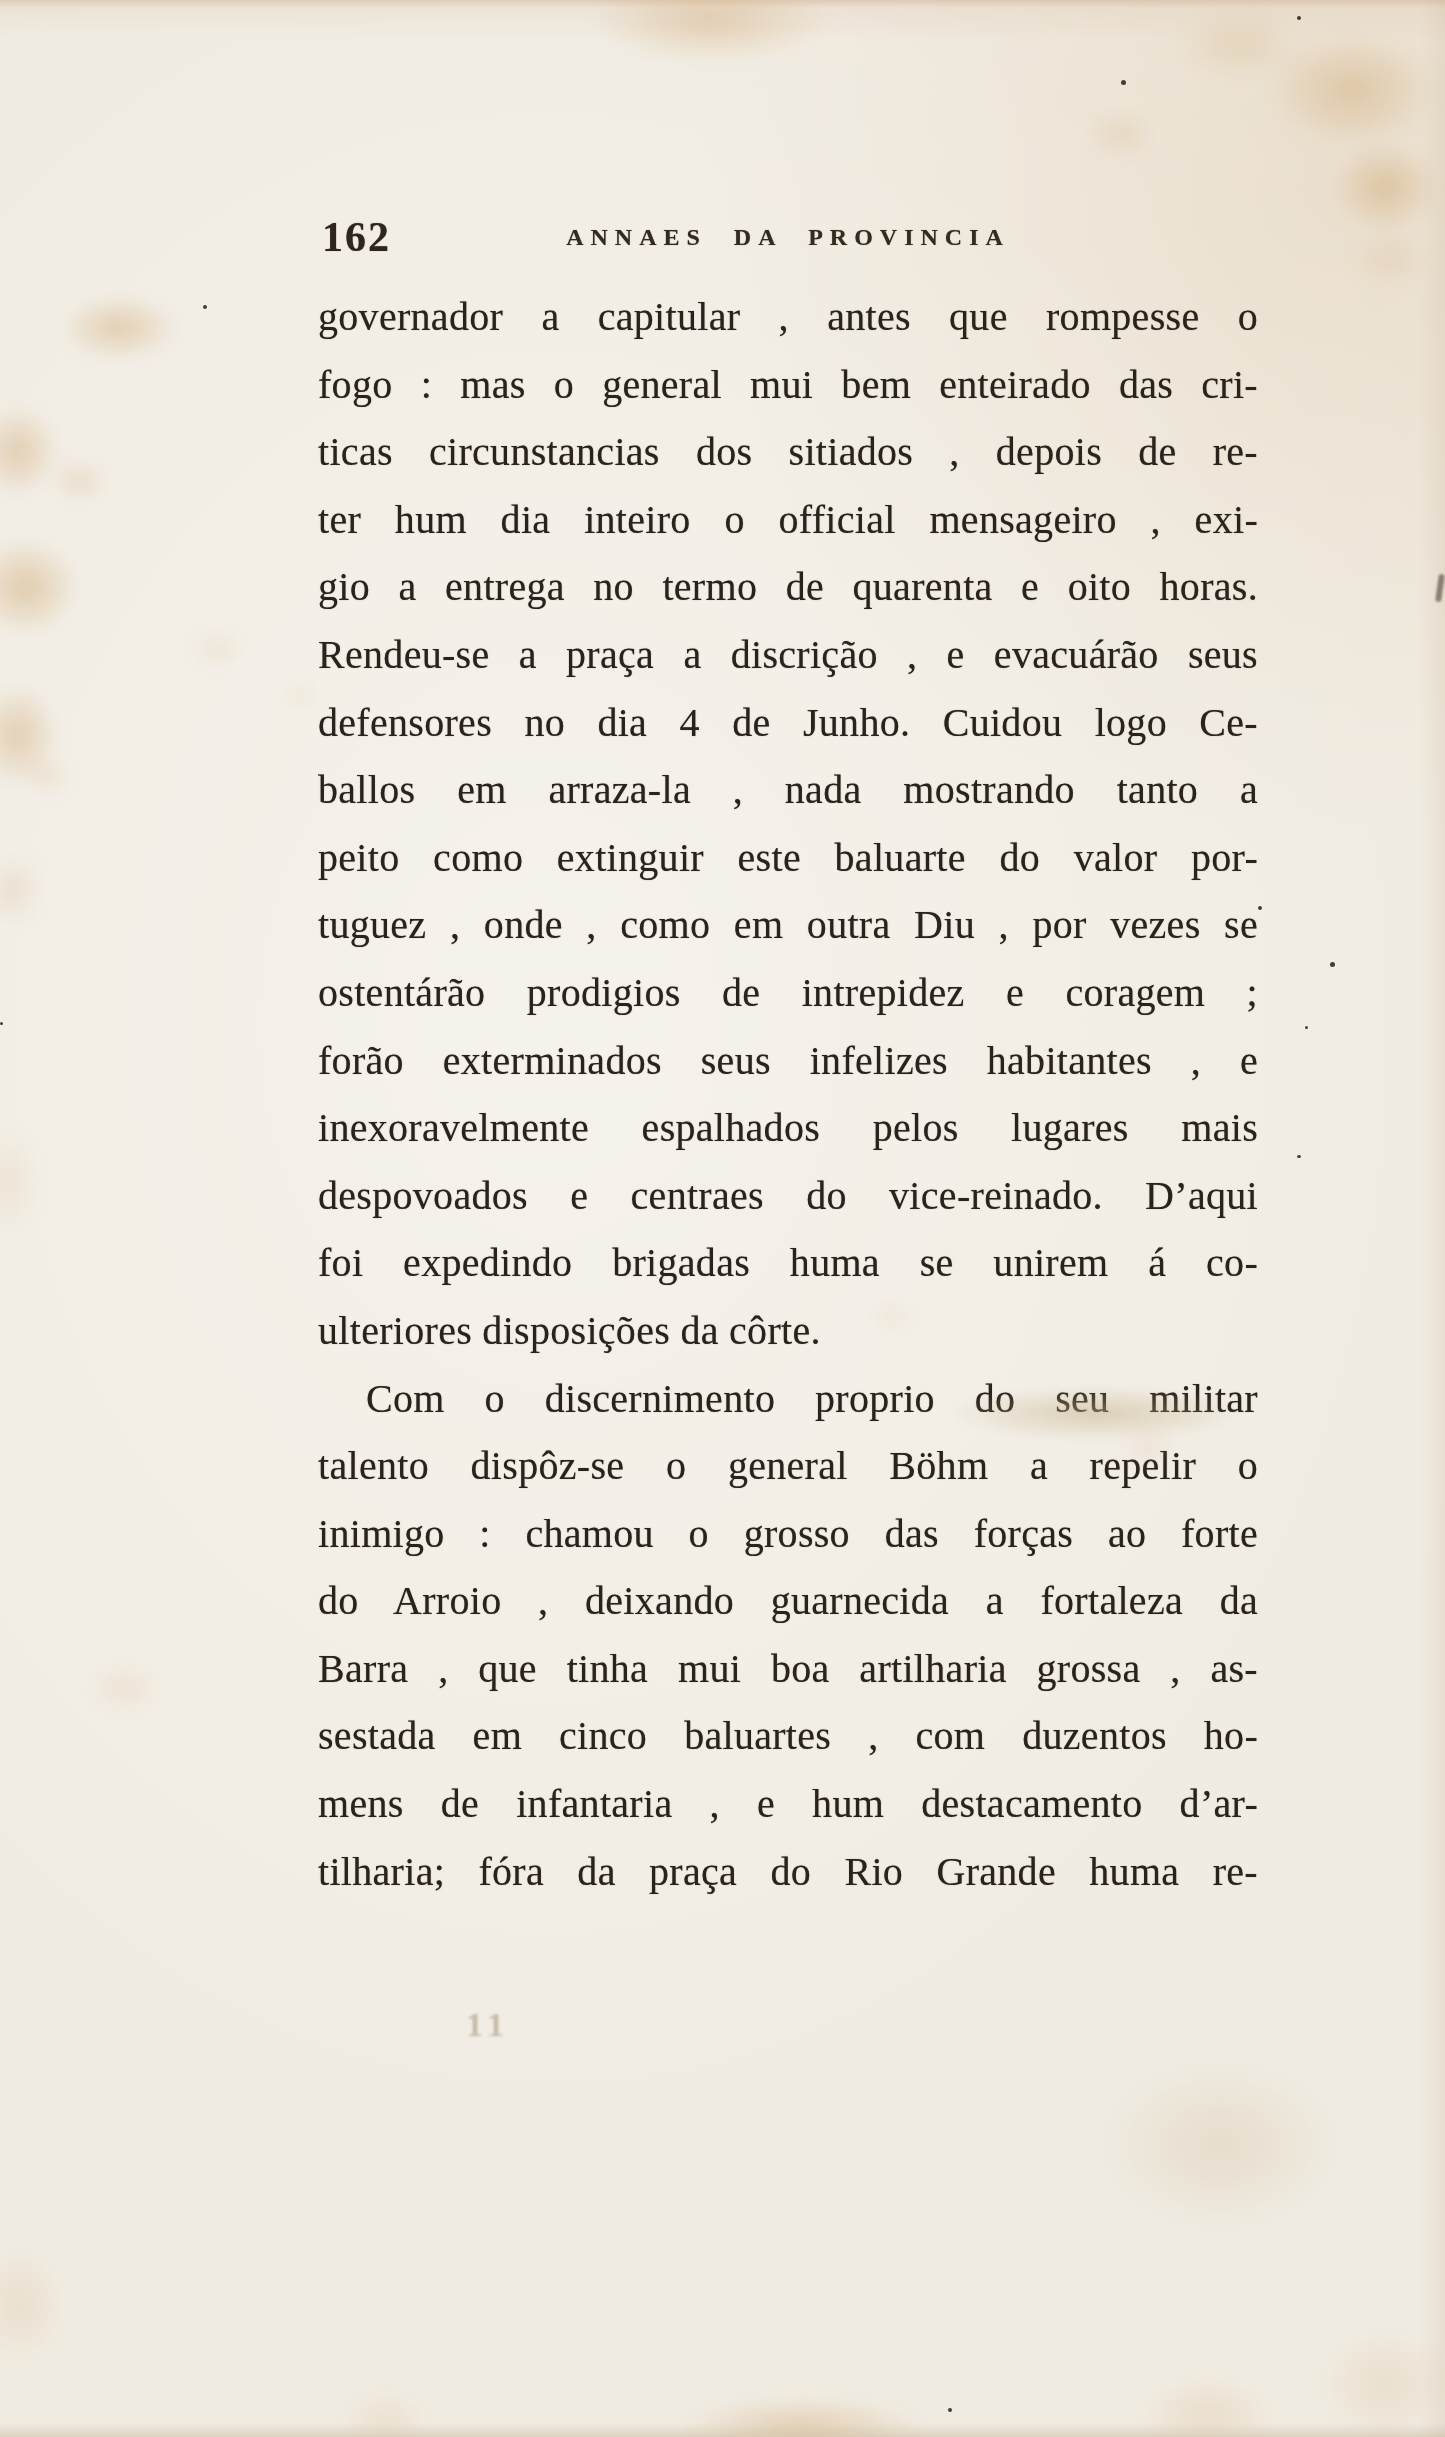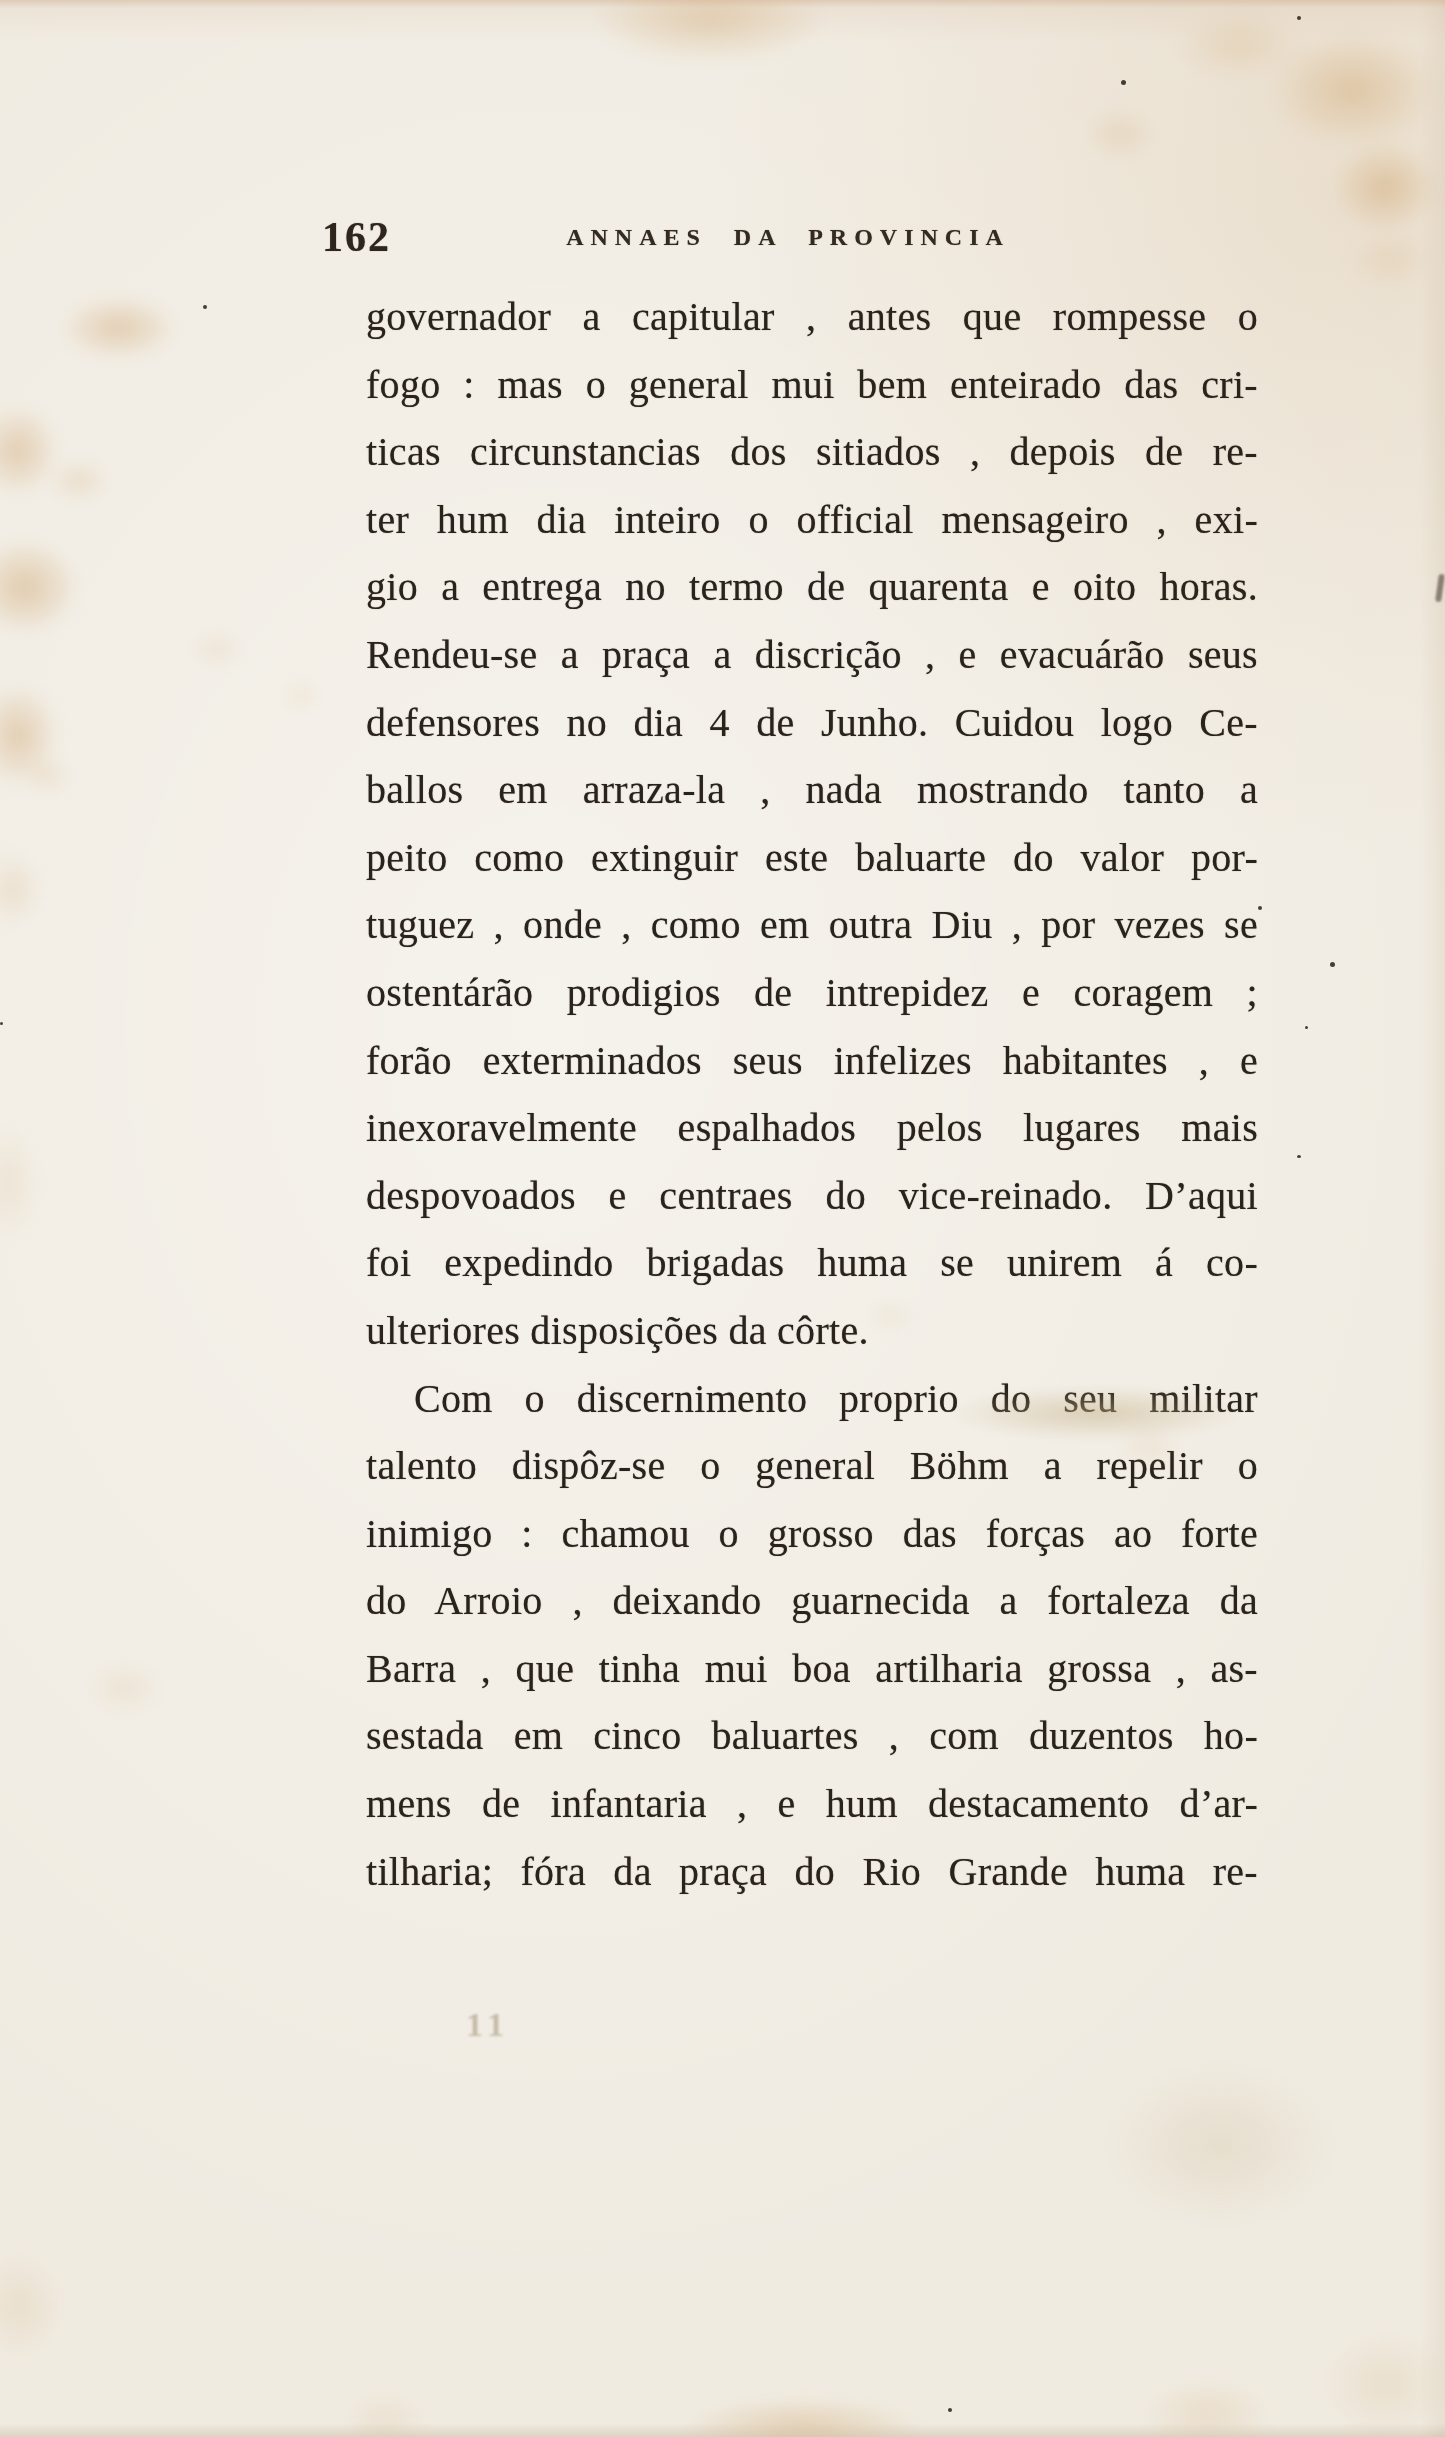--- a/index.html
+++ b/index.html
@@ -31,21 +31,20 @@
   
   .bodytext{
     position:absolute;left:318px;top:283px;width:940px;
     font-size:40px;line-height:67.6px;letter-spacing:.3px;
     text-shadow:0 0 1px rgba(42,35,28,.5);
   }
   .line{
     height:67.6px;overflow:hidden;
     text-align:justify;text-align-last:justify;text-justify:inter-word;
     white-space:normal;
-    margin-left:48px;
   }
   .line.no-just{text-align:right;text-align-last:left;}
   .line.indent{padding-left:48px;}
   
   .stain{position:absolute;border-radius:50%;filter:blur(7px);
     background:radial-gradient(closest-side, rgba(203,158,103,.8) 0%, rgba(210,172,120,.45) 55%, rgba(210,172,120,0) 100%);}
   .stain.light{background:radial-gradient(closest-side, rgba(214,180,134,.6) 0%, rgba(214,180,134,.3) 55%, rgba(214,180,134,0) 100%);}
   .speck{position:absolute;background:#241e18;border-radius:50%;opacity:.85;}
   .ghost{position:absolute;filter:blur(3px);border-radius:40%;
     background:radial-gradient(closest-side, rgba(196,176,136,.5) 0%, rgba(196,176,136,0) 100%);}

